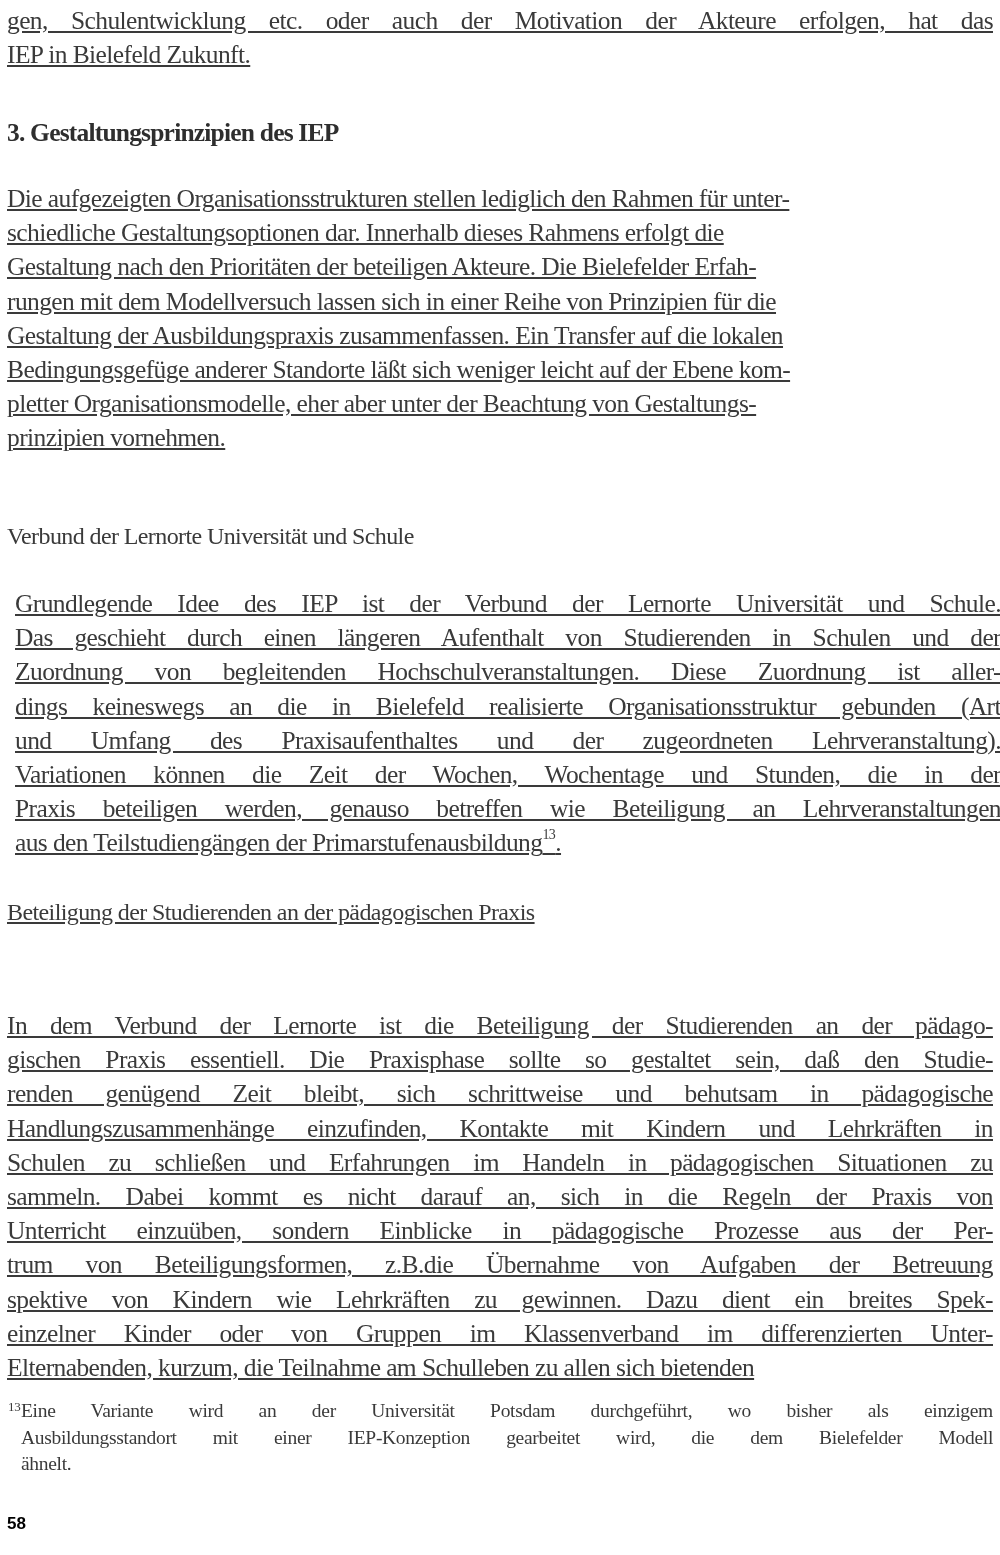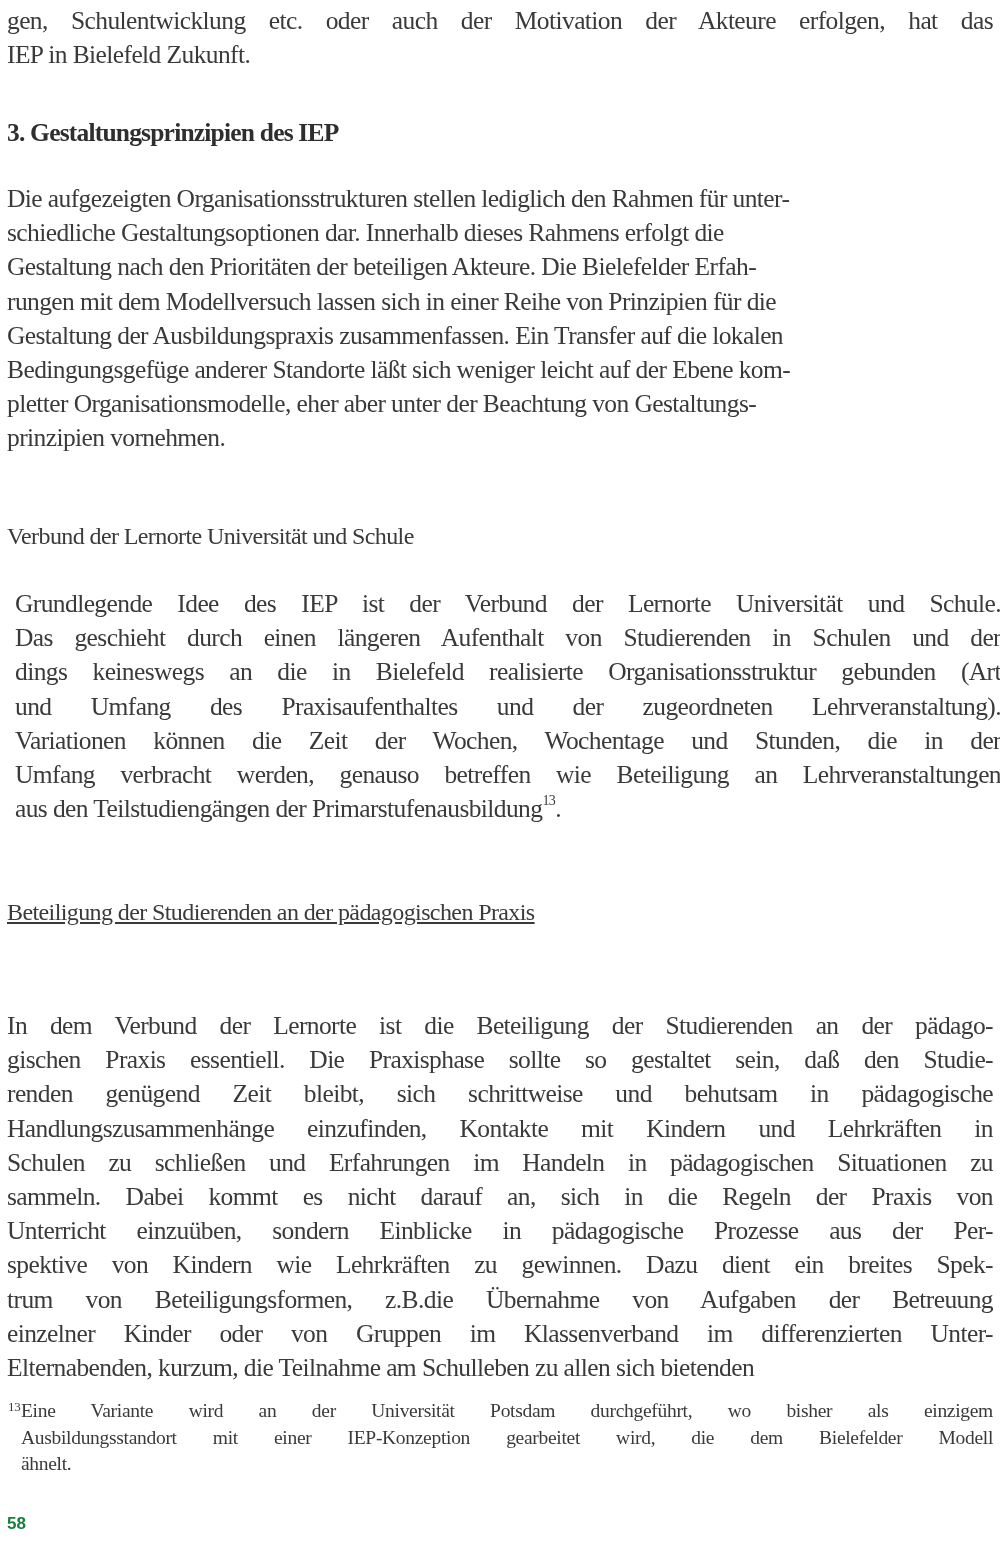--- a/index.html
+++ b/index.html
@@ -21,20 +21,21 @@
       top: 0;
       width: 986px;
     }
     .line-block {
       position: absolute;
       left: 0;
       width: 986px;
       font-size: 25.5px;
       line-height: 34.2px;
       letter-spacing: -0.6px;
+      text-decoration: underline;
     }
     .heading {
       position: absolute;
       left: 0;
       font-weight: bold;
       font-size: 25.5px;
       line-height: 32px;
       letter-spacing: -0.8px;
       color: #2e2e2e;
     }
@@ -79,21 +80,21 @@
     .footnote .fn-body {
       margin-left: 14px;
     }
     .page-number {
       position: absolute;
       left: 0;
       top: 1514px;
       font-family: "Liberation Sans", "DejaVu Sans", sans-serif;
       font-weight: bold;
       font-size: 17px;
-      color: #15803d;
+      color: #000000;
     }
   </style>
 </head>
 <body>
 
 <div class="page">
 
   <div class="line-block" style="top:4px;">
     <span class="row j">gen, Schulentwicklung etc. oder auch der Motivation der Akteure erfolgen, hat das</span>
     <span class="row">IEP in Bielefeld Zukunft.</span>
@@ -110,39 +111,40 @@
     <span class="row">Bedingungsgefüge anderer Standorte läßt sich weniger leicht auf der Ebene kom-</span>
     <span class="row">pletter Organisationsmodelle, eher aber unter der Beachtung von Gestaltungs-</span>
     <span class="row">prinzipien vornehmen.</span>
   </div>
 
   <div class="subheading" style="top:520px;">Verbund der Lernorte Universität und Schule</div>
 
   <div class="line-block" style="top:587px;margin-left:8px;">
     <span class="row j">Grundlegende Idee des IEP ist der Verbund der Lernorte Universität und Schule.</span>
     <span class="row j">Das geschieht durch einen längeren Aufenthalt von Studierenden in Schulen und der</span>
+    <span class="row j">Zuordnung von begleitenden Hochschulveranstaltungen. Diese Zuordnung ist aller-</span>
     <span class="row j">dings keineswegs an die in Bielefeld realisierte Organisationsstruktur gebunden (Art</span>
     <span class="row j">und Umfang des Praxisaufenthaltes und der zugeordneten Lehrveranstaltung).</span>
     <span class="row j">Variationen können die Zeit der Wochen, Wochentage und Stunden, die in der</span>
-    <span class="row j">Umfang verbracht werden, genauso betreffen wie Beteiligung an Lehrveranstaltungen</span>
+    <span class="row j">Praxis beteiligen werden, genauso betreffen wie Beteiligung an Lehrveranstaltungen</span>
     <span class="row"><span>aus den Teilstudiengängen der Primarstufenausbildung</span><sup class="fn">13</sup><span>.</span></span>
   </div>
 
   <div class="subheading" style="top:896px;text-decoration:underline;">Beteiligung der Studierenden an der pädagogischen Praxis</div>
 
   <div class="line-block" style="top:1009px;">
     <span class="row j">In dem Verbund der Lernorte ist die Beteiligung der Studierenden an der pädago-</span>
     <span class="row j">gischen Praxis essentiell. Die Praxisphase sollte so gestaltet sein, daß den Studie-</span>
     <span class="row j">renden genügend Zeit bleibt, sich schrittweise und behutsam in pädagogische</span>
     <span class="row j">Handlungszusammenhänge einzufinden, Kontakte mit Kindern und Lehrkräften in</span>
     <span class="row j">Schulen zu schließen und Erfahrungen im Handeln in pädagogischen Situationen zu</span>
     <span class="row j">sammeln. Dabei kommt es nicht darauf an, sich in die Regeln der Praxis von</span>
     <span class="row j">Unterricht einzuüben, sondern Einblicke in pädagogische Prozesse aus der Per-</span>
+    <span class="row j">trum von Beteiligungsformen, z.B.die Übernahme von Aufgaben der Betreuung</span>
     <span class="row j">spektive von Kindern wie Lehrkräften zu gewinnen. Dazu dient ein breites Spek-</span>
-    <span class="row j">trum von Beteiligungsformen, z.B.die Übernahme von Aufgaben der Betreuung</span>
     <span class="row j">einzelner Kinder oder von Gruppen im Klassenverband im differenzierten Unter-</span>
     <span class="row">Elternabenden, kurzum, die Teilnahme am Schulleben zu allen sich bietenden</span>
   </div>
 
   <div class="footnote">
     <span class="fn-mark">13</span>
     <div class="fn-body">
       <span class="row j">Eine Variante wird an der Universität Potsdam durchgeführt, wo bisher als einzigem</span>
       <span class="row j">Ausbildungsstandort mit einer IEP-Konzeption gearbeitet wird, die dem Bielefelder Modell</span>
       <span class="row">ähnelt.</span>

